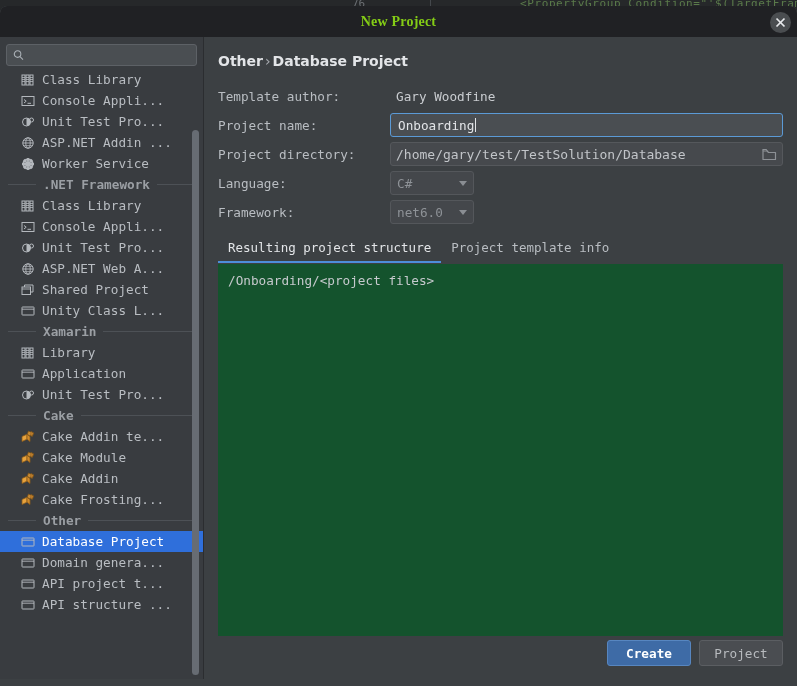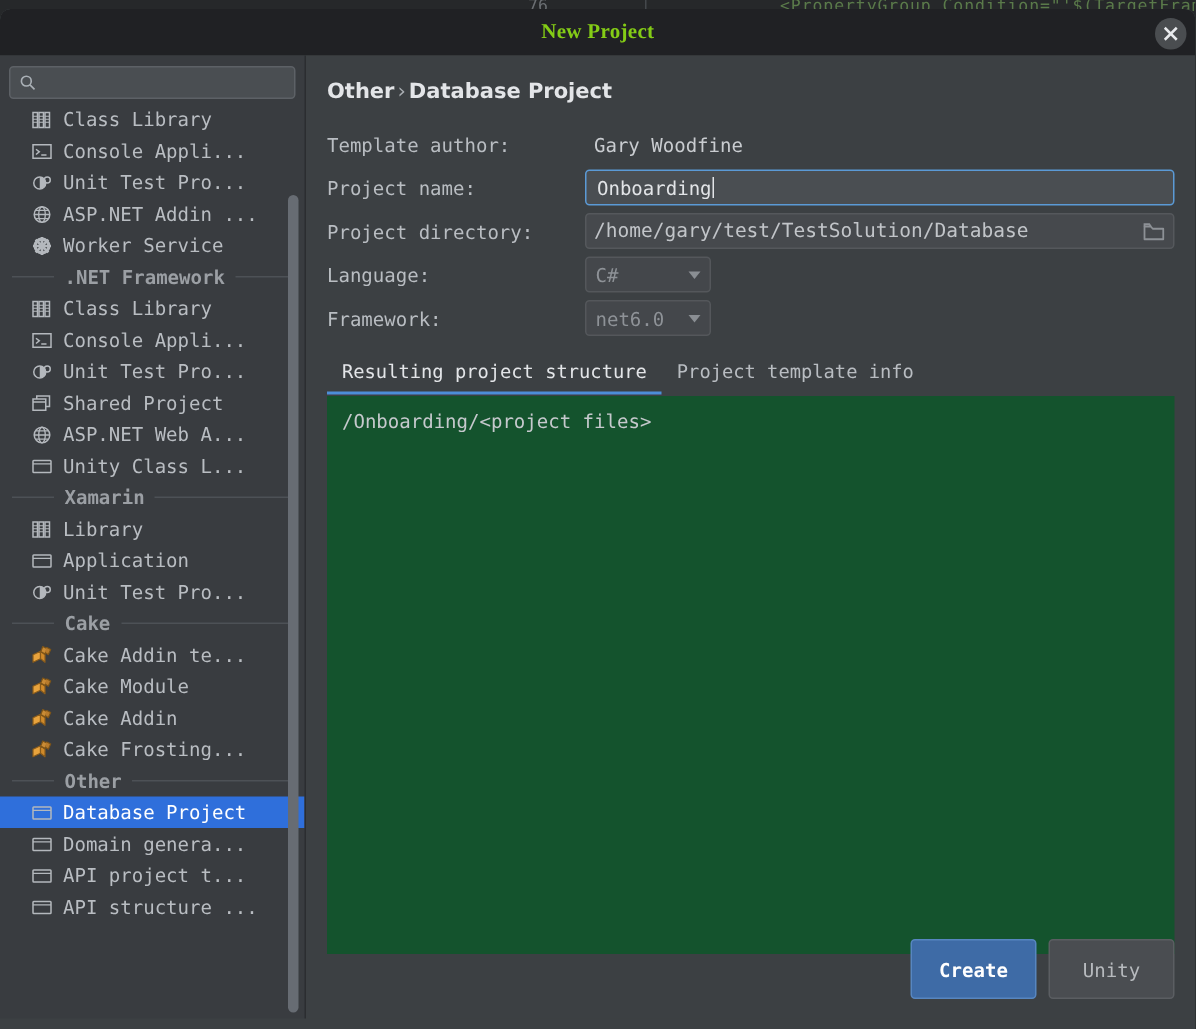--- a/index.html
+++ b/index.html
@@ -250,21 +250,21 @@
 
   
   .footer {
     position: absolute; left: 0; bottom: 20px;
     width: 593px;
     display: flex; justify-content: flex-end; align-items: center;
     padding-right: 14px;
     box-sizing: border-box;
   }
   .btn {
-    height: 40px; min-width: 84px;
+    height: 26px; min-width: 84px;
     border-radius: 3px;
     display: flex; align-items: center; justify-content: center;
     font-family: "DejaVu Sans Mono", monospace;
     font-size: 12.7px;
     cursor: pointer;
     box-sizing: border-box;
     margin-left: 8px;
   }
   .btn.primary {
     background: #3e6ba6; border: 1px solid #5786c0;
@@ -419,38 +419,38 @@
                   <circle cx="5.5" cy="7" r="4" fill="none" stroke="#b4b8bd" stroke-width="1"></circle>
                   <path d="M5.5 3 A4 4 0 0 1 5.5 11 Z" fill="#b4b8bd"></path>
                   <circle cx="10.5" cy="5" r="2" fill="none" stroke="#b4b8bd" stroke-width="1"></circle>
                 </svg>
               </span>
               <span>Unit Test Pro...</span>
             </div>
             <div class="tree-item">
               <span class="ic">
                 <svg width="14" height="14" viewBox="0 0 14 14">
-                  <rect x="1" y="4" width="8.5" height="7.5" fill="none" stroke="#b4b8bd" stroke-width="1"></rect>
-                  <path d="M3.5 4 L3.5 2 L12 2 L12 9 L9.5 9" fill="none" stroke="#b4b8bd" stroke-width="1"></path>
-                  <line x1="1" y1="6" x2="9.5" y2="6" stroke="#b4b8bd" stroke-width="0.9"></line>
-                </svg>
-              </span>
-              <span>Shared Project</span>
-            </div>
-            <div class="tree-item">
-              <span class="ic">
-                <svg width="14" height="14" viewBox="0 0 14 14">
                   <circle cx="7" cy="7" r="5.2" fill="none" stroke="#b4b8bd" stroke-width="1"></circle>
                   <ellipse cx="7" cy="7" rx="2.2" ry="5.2" fill="none" stroke="#b4b8bd" stroke-width="0.9"></ellipse>
                   <line x1="1.8" y1="7" x2="12.2" y2="7" stroke="#b4b8bd" stroke-width="0.9"></line>
                   <line x1="2.7" y1="4.3" x2="11.3" y2="4.3" stroke="#b4b8bd" stroke-width="0.8"></line>
                   <line x1="2.7" y1="9.7" x2="11.3" y2="9.7" stroke="#b4b8bd" stroke-width="0.8"></line>
                 </svg>
               </span>
               <span>ASP.NET Web A...</span>
+            </div>
+            <div class="tree-item">
+              <span class="ic">
+                <svg width="14" height="14" viewBox="0 0 14 14">
+                  <rect x="1" y="4" width="8.5" height="7.5" fill="none" stroke="#b4b8bd" stroke-width="1"></rect>
+                  <path d="M3.5 4 L3.5 2 L12 2 L12 9 L9.5 9" fill="none" stroke="#b4b8bd" stroke-width="1"></path>
+                  <line x1="1" y1="6" x2="9.5" y2="6" stroke="#b4b8bd" stroke-width="0.9"></line>
+                </svg>
+              </span>
+              <span>Shared Project</span>
             </div>
             <div class="tree-item">
               <span class="ic">
                 <svg width="14" height="14" viewBox="0 0 14 14">
                   <rect x="1" y="3" width="12" height="8" fill="none" stroke="#b4b8bd" stroke-width="1" rx="0.5"></rect>
                   <line x1="1" y1="5.2" x2="13" y2="5.2" stroke="#b4b8bd" stroke-width="0.9"></line>
                 </svg>
               </span>
               <span>Unity Class L...</span>
             </div>
@@ -648,21 +648,21 @@
             <div class="tab active">Resulting project structure</div>
             <div class="tab">Project template info</div>
           </div>
 
         <div class="tabpanel">
           <span>/Onboarding/&lt;project files&gt;</span>
         </div>
 
         <div class="footer">
           <div class="btn primary">Create</div>
-          <div class="btn secondary">Unity</div>
+          <div class="btn secondary">Project</div>
         </div>
 
       </div>
     </div>
 
     <div class="footer-strip"></div>
   </div>
 </div>
 
 </body></html>

